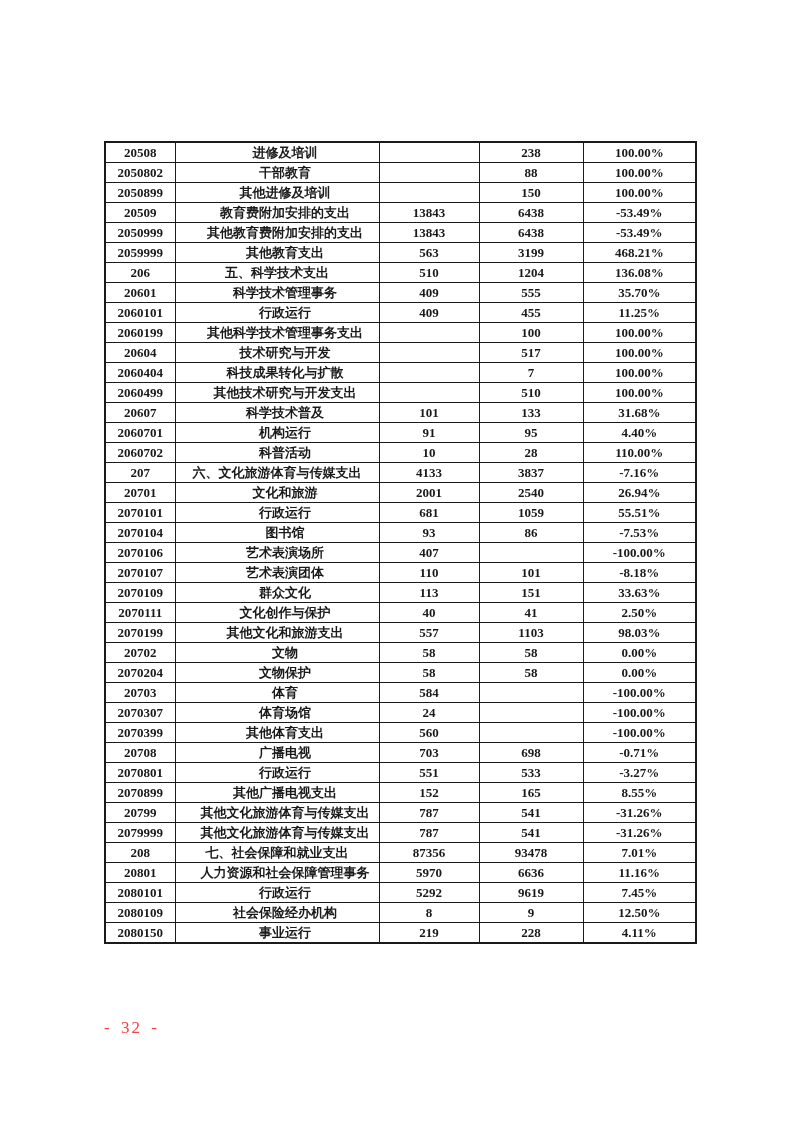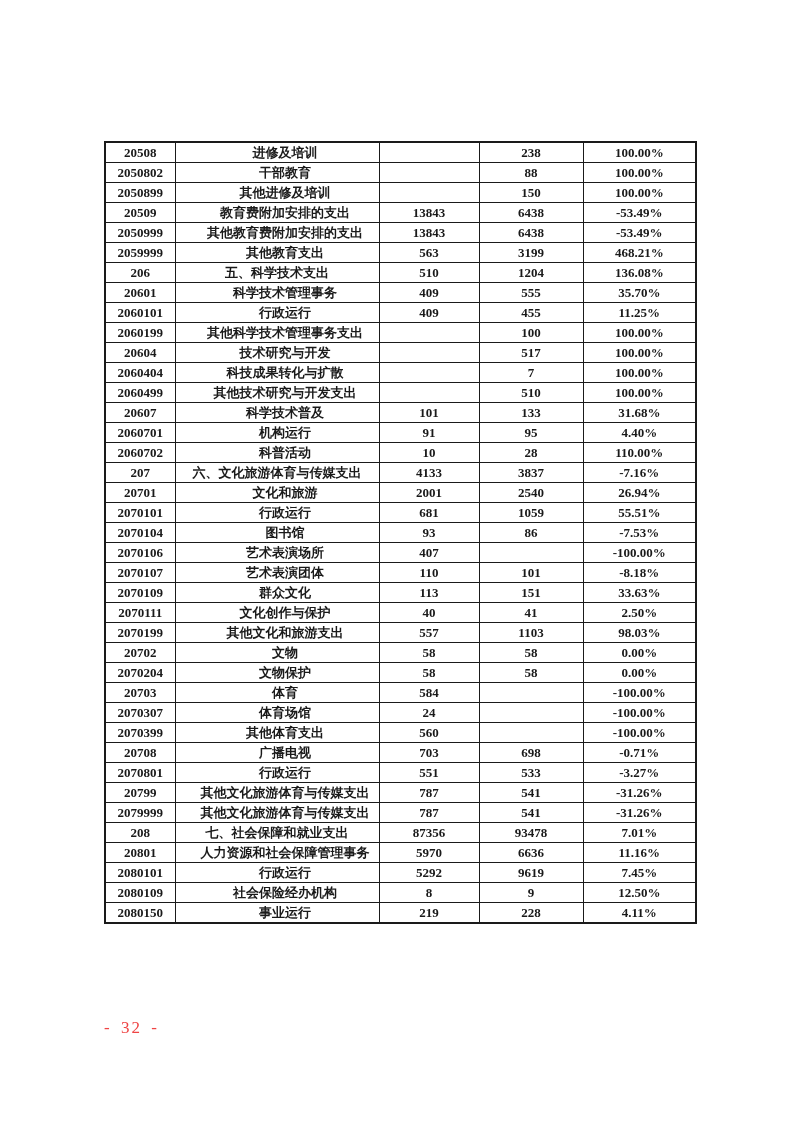--- a/index.html
+++ b/index.html
@@ -274,20 +274,27 @@
           <td class="col-pct">-0.71%</td>
         </tr>
         <tr>
           <td class="col-code">2070801</td>
           <td class="col-name indent">行政运行</td>
           <td class="col-num">551</td>
           <td class="col-num">533</td>
           <td class="col-pct">-3.27%</td>
         </tr>
         <tr>
+          <td class="col-code">2070899</td>
+          <td class="col-name indent">其他广播电视支出</td>
+          <td class="col-num">152</td>
+          <td class="col-num">165</td>
+          <td class="col-pct">8.55%</td>
+        </tr>
+        <tr>
           <td class="col-code">20799</td>
           <td class="col-name indent">其他文化旅游体育与传媒支出</td>
           <td class="col-num">787</td>
           <td class="col-num">541</td>
           <td class="col-pct">-31.26%</td>
         </tr>
         <tr>
           <td class="col-code">2079999</td>
           <td class="col-name indent">其他文化旅游体育与传媒支出</td>
           <td class="col-num">787</td>

